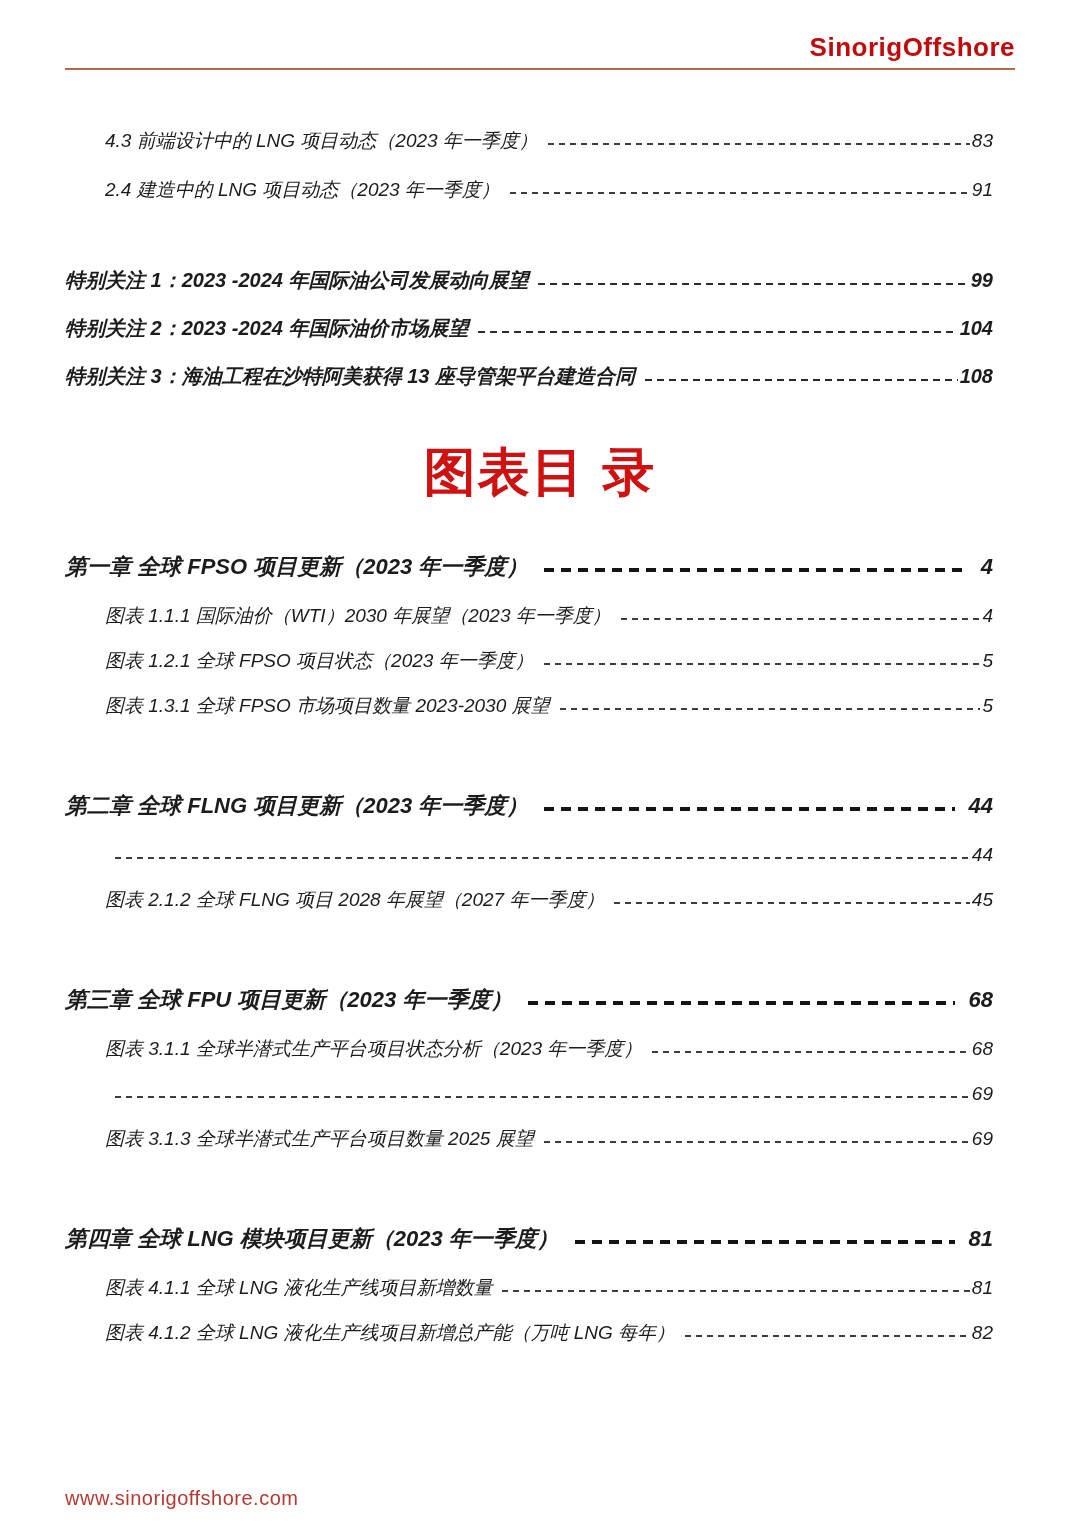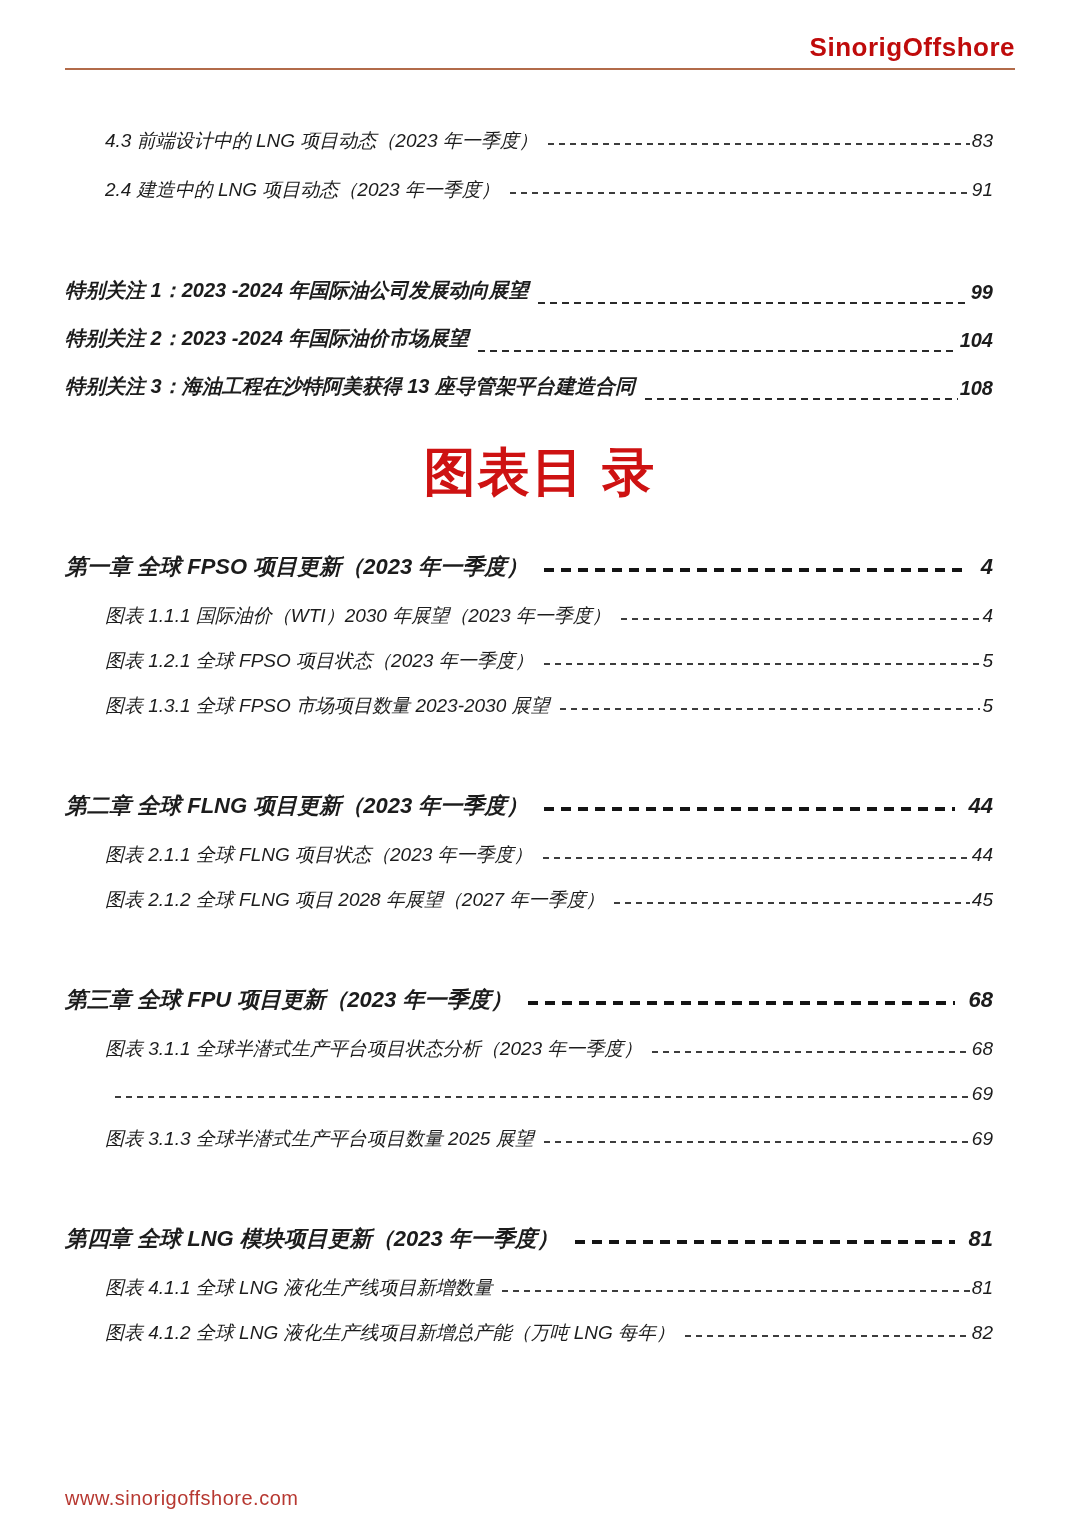--- a/index.html
+++ b/index.html
@@ -48,21 +48,21 @@
   .leader{
     flex:1;height:2px;min-width:30px;
     margin:7px 2px 0 10px;
     background:repeating-linear-gradient(90deg,var(--dash-thin) 0 6px,transparent 6px 11px);
   }
 
   .toc-top{margin-top:46px;}
   .toc-top .toc-row{height:49px;padding-left:40px;}
 
   .toc-special{margin-top:42px;}
-  .toc-special .toc-row{height:48px;font-weight:bold;font-size:20px;align-items:flex-end;}
+  .toc-special .toc-row{height:48px;font-weight:bold;font-size:20px;}
   .toc-special .leader{background:repeating-linear-gradient(90deg,#2a2a2a 0 7px,transparent 7px 12px);height:2px;}
 
   .figures-title{
     margin-top:40px;
     text-align:center;
     font-size:52px;line-height:1.25;
     font-weight:bold;
     color:var(--title-red);
     letter-spacing:2px;
   }
@@ -153,21 +153,20 @@
           <span class="toc-page">5</span>
         </div>
       </div>
       <div class="chapter-block">
         <div class="toc-row chapter-row">
           <span class="toc-label">第二章 全球 FLNG 项目更新（2023 年一季度）</span>
           <span class="leader"></span>
           <span class="toc-page">44</span>
         </div>
         <div class="toc-row figure-row">
-          <span class="toc-label">图表 2.1.1 全球 FLNG 项目状态（2023 年一季度）</span>
           <span class="leader"></span>
           <span class="toc-page">44</span>
         </div>
         <div class="toc-row figure-row">
           <span class="toc-label">图表 2.1.2 全球 FLNG 项目 2028 年展望（2027 年一季度）</span>
           <span class="leader"></span>
           <span class="toc-page">45</span>
         </div>
       </div>
       <div class="chapter-block">

